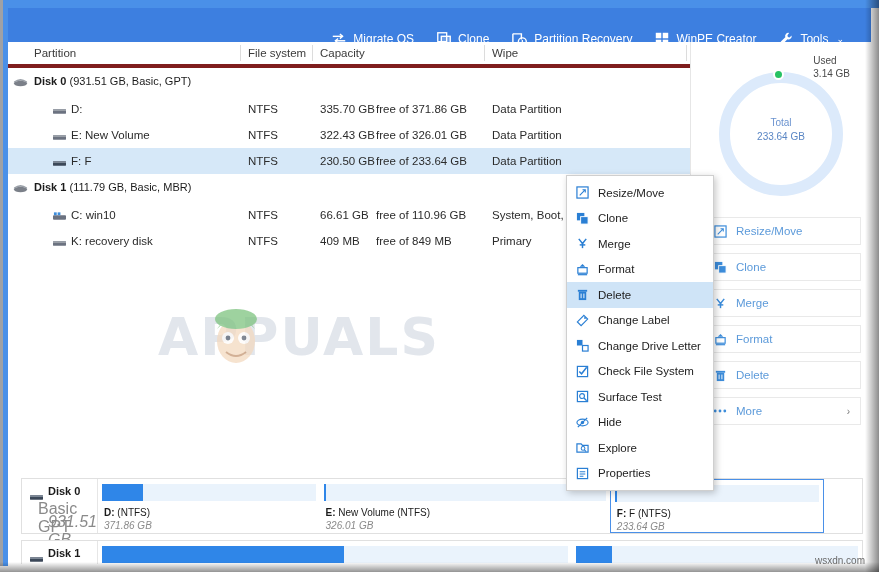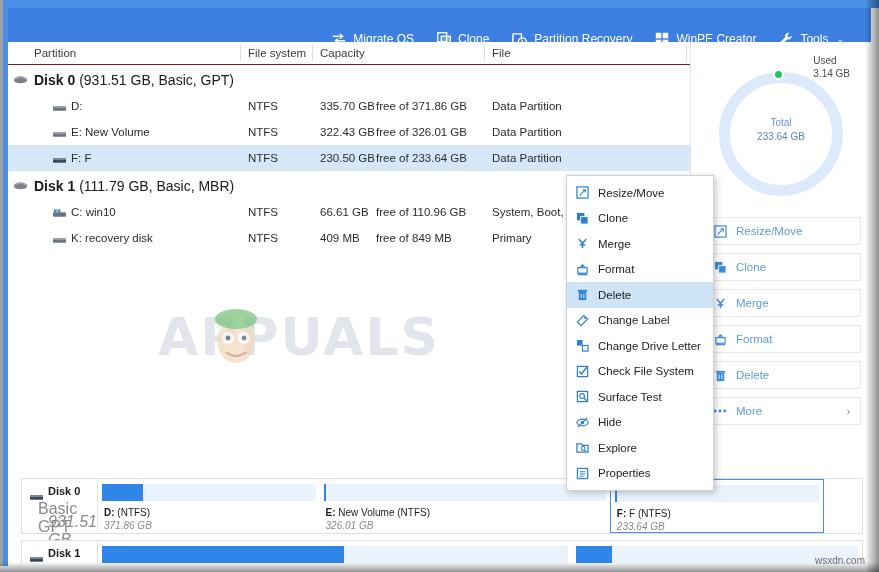--- a/index.html
+++ b/index.html
@@ -47,33 +47,33 @@
   }
   .tb-item svg{display:block;}
   .chev{font-size:9px;margin-left:2px;}
 
   
   .main{
     position:absolute;left:8px;top:42px;width:682px;height:430px;background:#ffffff;
     box-sizing:border-box;
   }
   .list-head{
-    position:relative;height:22px;border-bottom:1px solid #7f1d1d;
+    position:relative;height:22px;border-bottom:4px solid #7f1d1d;
     font-size:11.5px;color:#3b3b3b;padding-left:40px;
   }
   .list-head .h{position:absolute;top:5px;}
   .col-div{position:absolute;top:3px;width:1px;height:16px;background:#dcdcdc;}
 
   .row{position:relative;height:26px;font-size:11.5px;color:#2b2b2b;}
   .row.sel{background:#d6e8f8;}
   .disk-row{height:28px;}
   .cell{position:absolute;top:7px;}
   .c-fs{left:240px;}
   .c-type{left:484px;}
-  .disk-name{position:absolute;left:26px;top:7px;font-size:14px;color:#1b1b1b;}
+  .disk-name{position:absolute;left:26px;top:7px;font-size:11px;color:#1b1b1b;}
   .disk-name b{font-weight:bold;}
   .disk-icon{position:absolute;left:5px;top:9px;}
   .part-icon{position:absolute;left:45px;top:10px;}
   .part-label{position:absolute;left:63px;top:7px;}
 
   
   .watermark{
     position:absolute;left:150px;top:255px;width:330px;height:80px;
     opacity:.85;pointer-events:none;
   }
@@ -217,21 +217,21 @@
 
   <div class="main">
 
     <div class="list-head">
       <div class="h" style="left:26px">Partition</div>
       <div class="col-div" style="left:232px"></div>
       <div class="h" style="left:240px">File system</div>
       <div class="col-div" style="left:304px"></div>
       <div class="h" style="left:312px">Capacity</div>
       <div class="col-div" style="left:476px"></div>
-      <div class="h" style="left:484px">File</div>
+      <div class="h" style="left:484px">Wipe</div>
       <div class="col-div" style="left:678px"></div>
     </div>
 
     <div class="row disk-row">
       <span class="disk-icon">
         <svg width="15" height="11" viewBox="0 0 16 11">
           <ellipse cx="8" cy="6.5" rx="7" ry="3" fill="#7b8089"></ellipse>
           <path d="M1 4.5 Q8 -1 15 4.5 L15 6 Q8 1 1 6 Z" fill="#9aa0a8"></path>
         </svg>
       </span>

